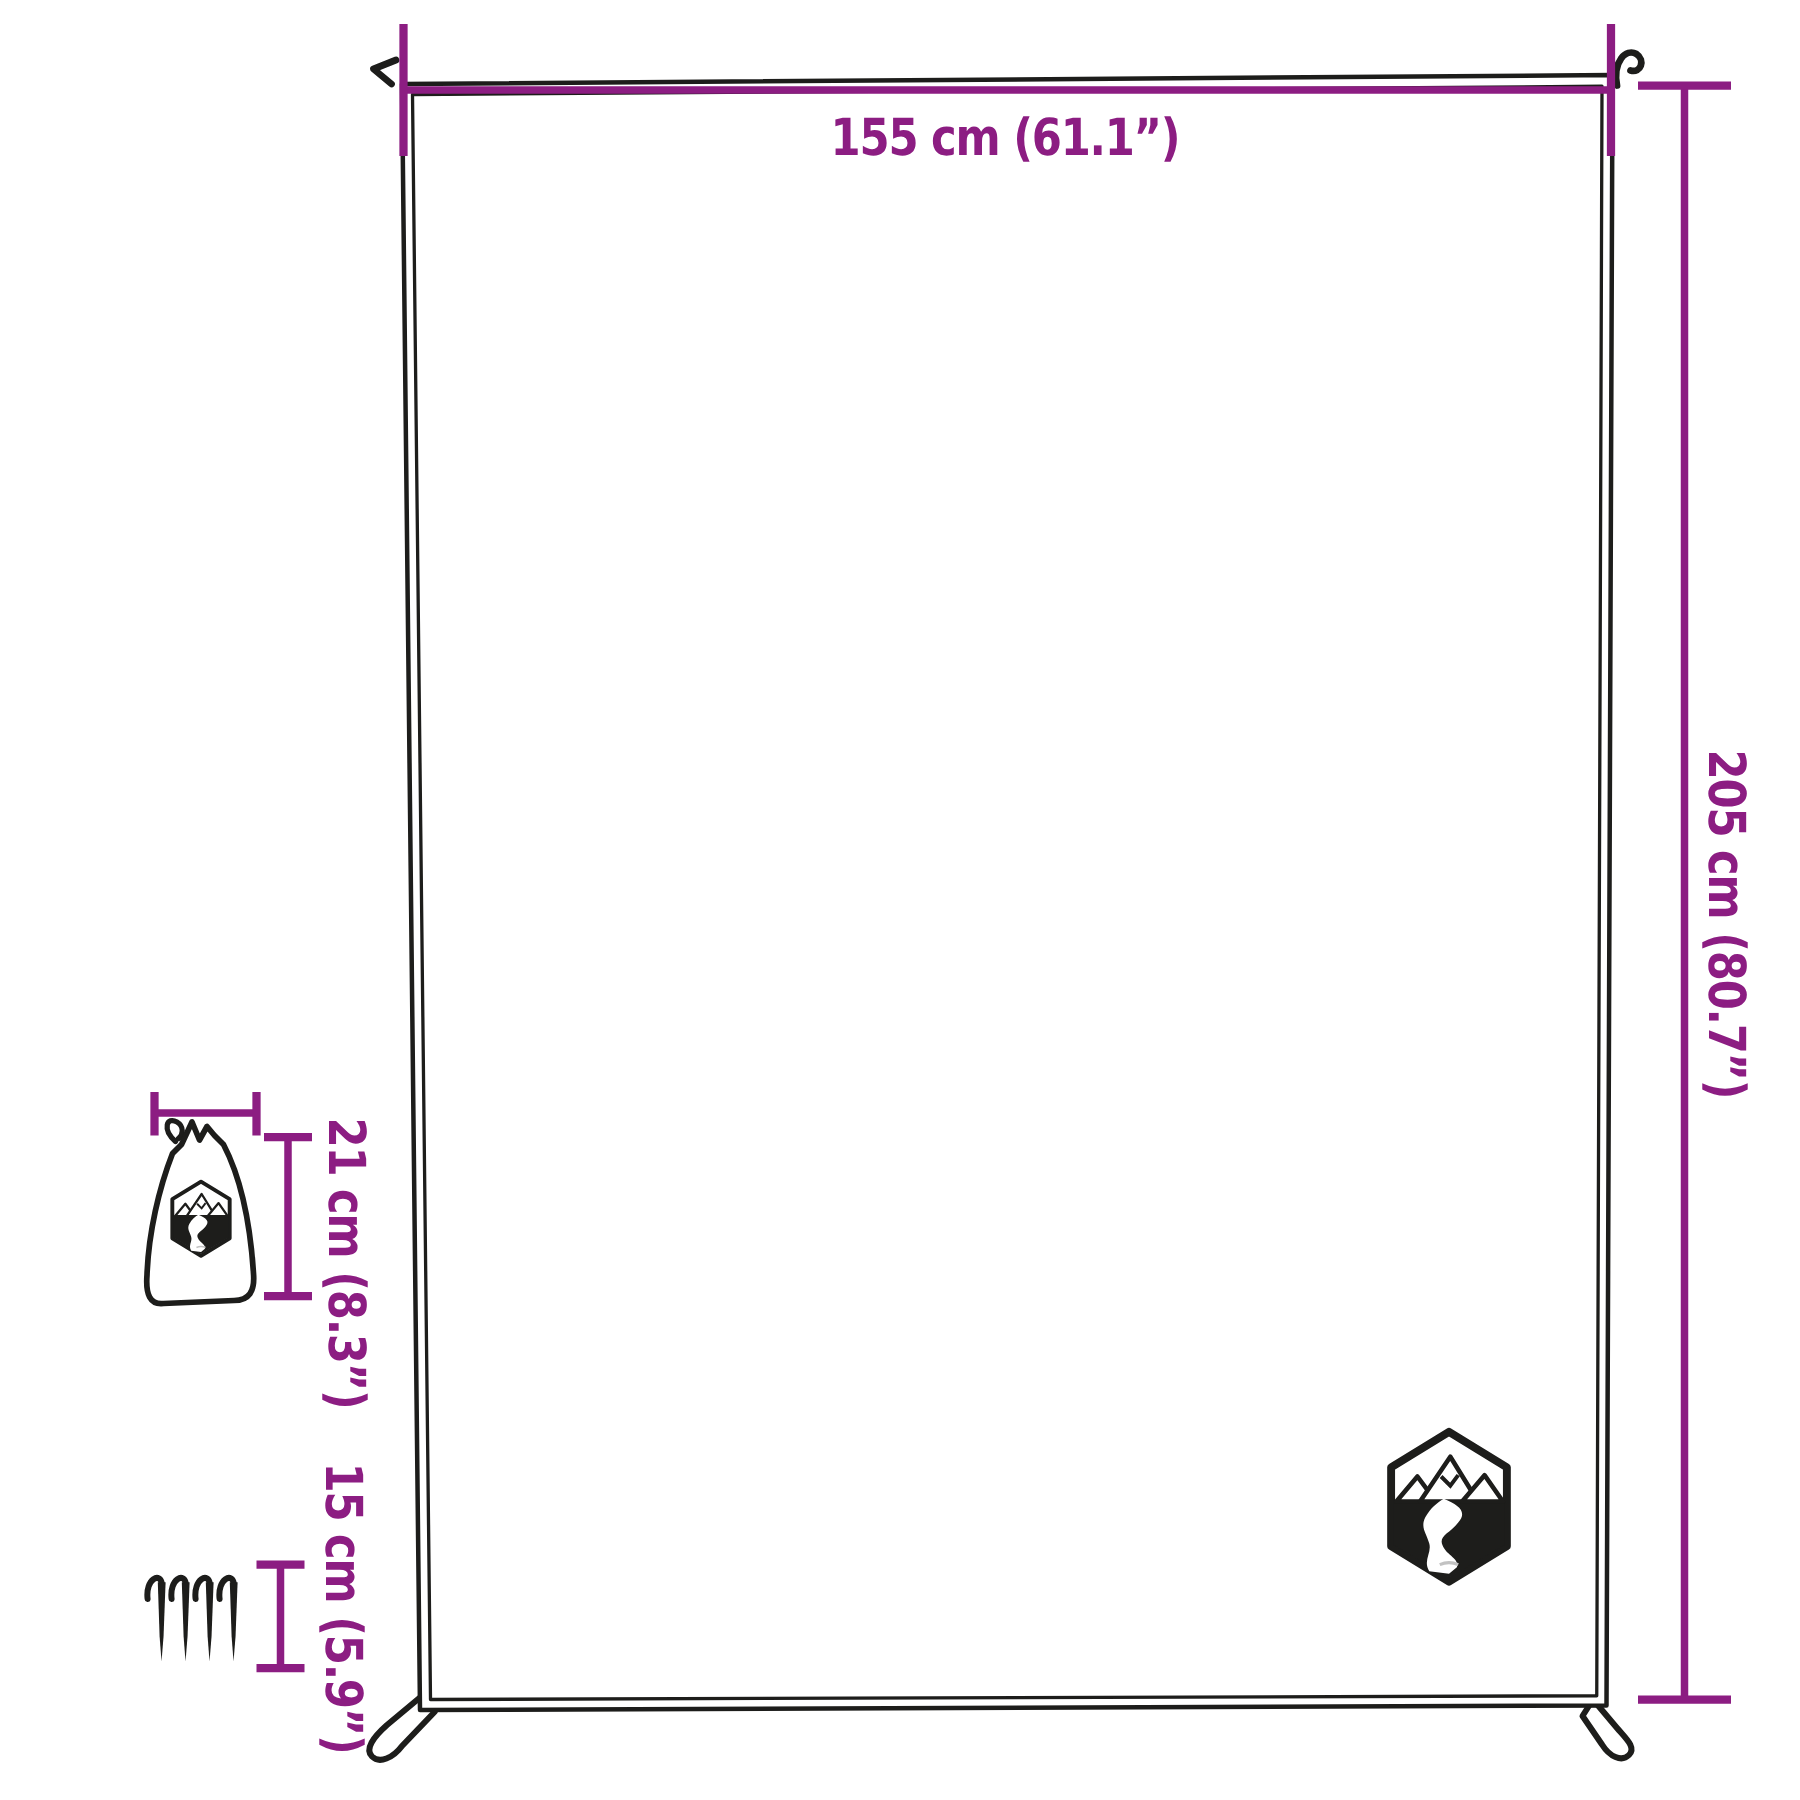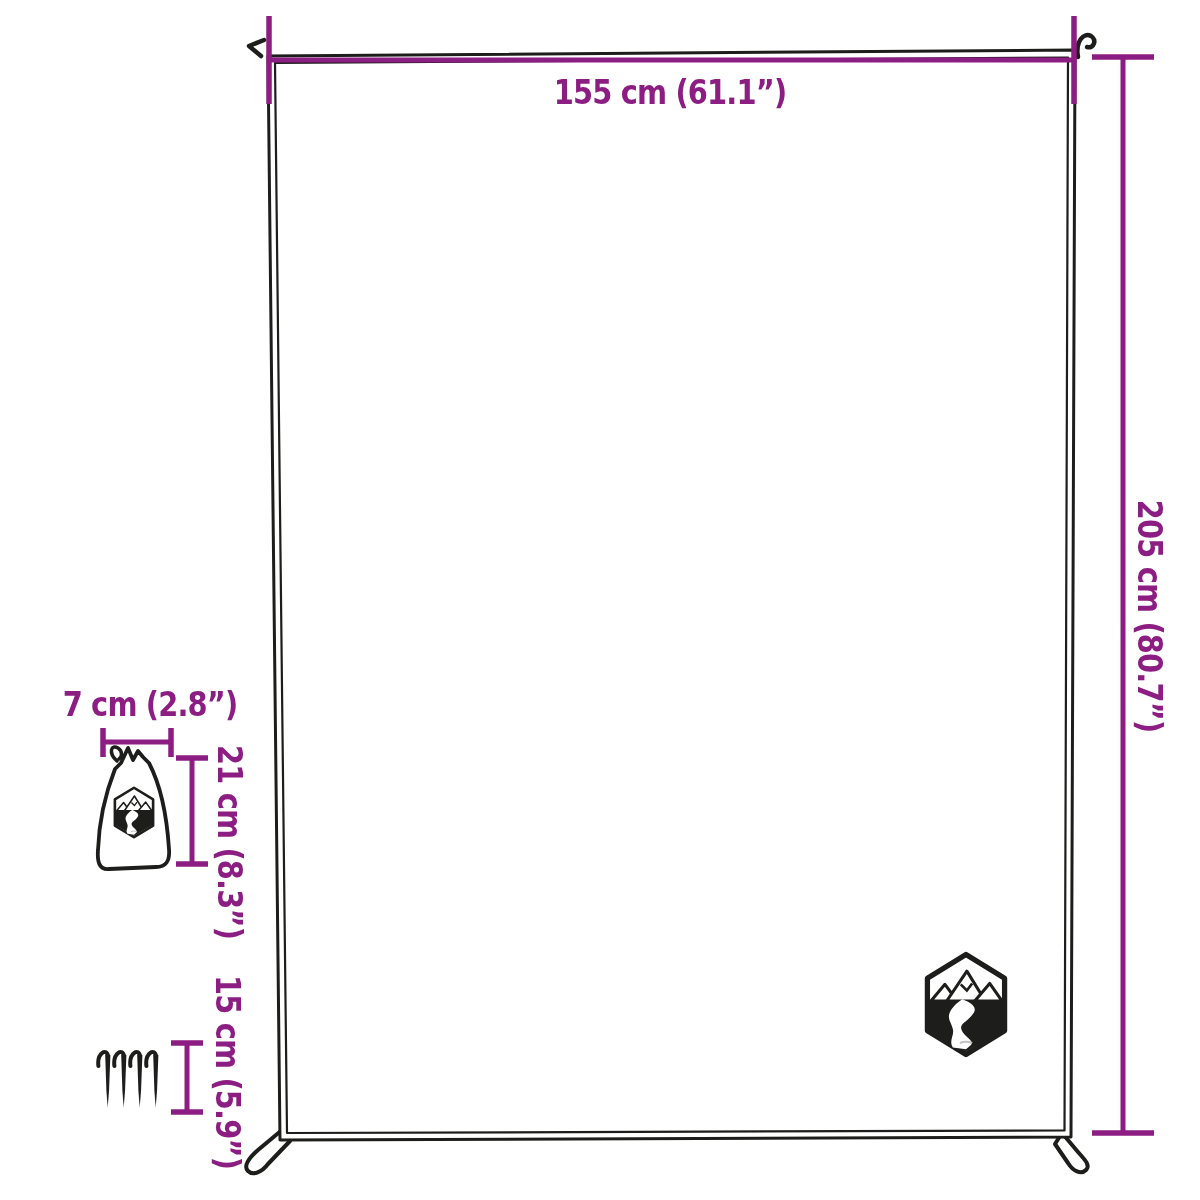--- a/index.html
+++ b/index.html
@@ -141,23 +141,20 @@
   </svg>
 
   <div class="dim-label" style="left:670px; top:92px;">
     <span>155 cm (61.1”)</span>
   </div>
 
   <div class="dim-label vertical" style="left:1150px; top:616px;">
     <span>205 cm (80.7”)</span>
   </div>
 
-  <div class="dim-label" style="left:150px; top:704px;">
-    <span>7 cm (2.8”)</span>
-  </div>
 
   <div class="dim-label vertical" style="left:230px; top:842px;">
     <span>21 cm (8.3”)</span>
   </div>
 
   <div class="dim-label vertical" style="left:228px; top:1072px;">
     <span>15 cm (5.9”)</span>
   </div>
 
 </div>

